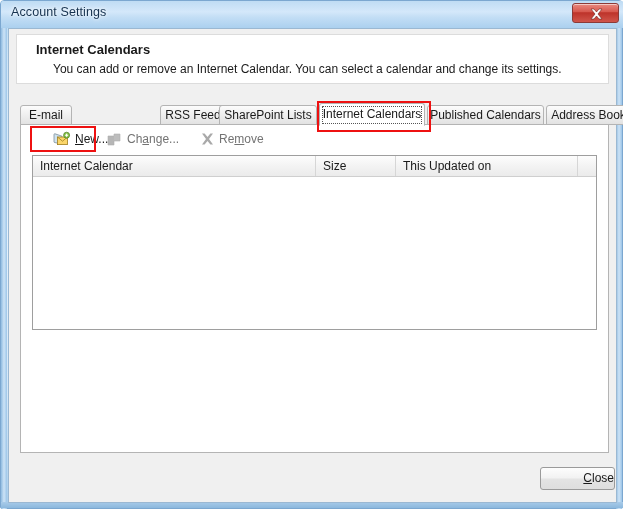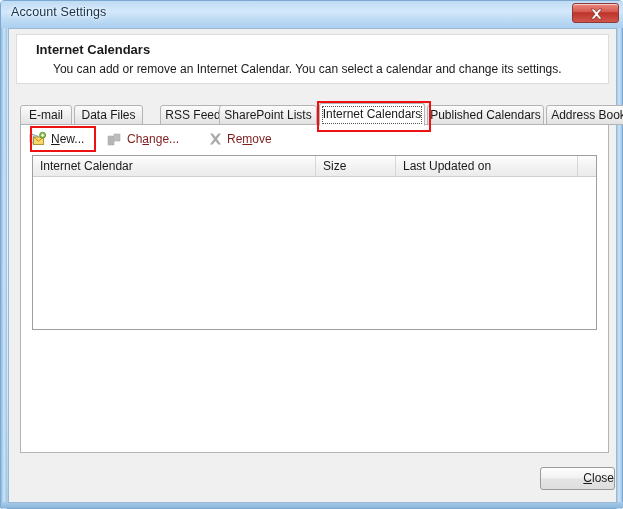--- a/index.html
+++ b/index.html
@@ -160,21 +160,21 @@
     top: 4px;
     height: 20px;
     display: flex;
     align-items: center;
     gap: 4px;
     font-size: 12px;
     color: #1a1a1a;
     white-space: nowrap;
     cursor: pointer;
   }
-  .tbtn.disabled { color: #7f1d1d; cursor: default; }
+  .tbtn.disabled { color: #737373; cursor: default; }
   .tbtn u { text-decoration: underline; }
   .new-annot {
     position: absolute;
     left: 9px; top: 1px;
     width: 66px; height: 26px;
     border: 2px solid #ee1111;
     box-sizing: border-box;
     pointer-events: none;
   }
 
@@ -259,23 +259,20 @@
 
     <div class="header-band">
       <div class="header-title">Internet Calendars</div>
       <div class="header-sub">You can add or remove an Internet Calendar. You can select a calendar and change its settings.</div>
     </div>
 
     <div class="tabstrip">
       <div class="tab" style="left:0px;width:52px;">
         <span>E-mail</span>
       </div>
-      <div class="tab" style="left:54px;width:69px;">
-        <span>Data Files</span>
-      </div>
       <div class="tab" style="left:140px;width:72px;">
         <span>RSS Feeds</span>
       </div>
       <div class="tab" style="left:199px;width:98px;">
         <span>SharePoint Lists</span>
       </div>
       <div class="tab selected" style="left:299px;width:106px;">
         <span>Internet Calendars</span>
         <span class="focus-dots"></span>
       </div>
@@ -285,54 +282,54 @@
       <div class="tab" style="left:526px;width:91px;">
         <span>Address Books</span>
       </div>
       <div class="tab-annot" style="left:297px;top:-2px;width:110px;height:27px;"></div>
     </div>
 
     <div class="tabpage">
 
       <div class="toolbar">
 
-        <div class="tbtn" style="left:8px;">
+        <div class="tbtn" style="left:32px;">
           <svg width="18" height="16" viewBox="0 0 18 16">
             <path d="M1,11 L1,3.5 C1,3 1.4,2.6 2,2.8 L9,5.2 L9,13 L2,11.6 C1.4,11.5 1,11.4 1,11 Z" fill="#cfe3ef" stroke="#7d8e99" stroke-width="0.8"></path>
             <rect x="4.5" y="6" width="10" height="7.6" fill="#fbd66a" stroke="#a07f20" stroke-width="0.8"></rect>
             <path d="M4.5,6 L9.5,10.2 L14.5,6" fill="none" stroke="#a07f20" stroke-width="0.8"></path>
             <circle cx="13.6" cy="4.2" r="3" fill="#8ac44a" stroke="#4c7a22" stroke-width="0.7"></circle>
             <path d="M12.1,4.2 L15.1,4.2 M13.6,2.7 L13.6,5.7" stroke="#ffffff" stroke-width="1.1"></path>
           </svg>
           <span><u>N</u><span>ew...</span></span>
         </div>
         <div class="new-annot"></div>
 
         <div class="tbtn disabled" style="left:86px;">
           <svg width="16" height="15" viewBox="0 0 16 15">
             <path d="M1,4 L7,4 L7,13 L1,13 Z" fill="#b6b6b6"></path>
             <path d="M7,2 L13,2 L13,9 L7,9 Z" fill="#bdbdbd"></path>
             <path d="M1,4 L7,4 L7,2 L13,2 L13,9 L7,9 L7,13 L1,13 Z" fill="none" stroke="#b0b0b0" stroke-width="0.6"></path>
           </svg>
           <span><span>Ch</span><u>a</u><span>nge...</span></span>
         </div>
 
-        <div class="tbtn disabled" style="left:187px;">
+        <div class="tbtn disabled" style="left:179px;">
           <svg width="15" height="14" viewBox="0 0 15 14">
             <path d="M2,1.5 L4.6,1.5 L7.5,5 L10.4,1.5 L13,1.5 L9,6.9 L13,12.5 L10.4,12.5 L7.5,9 L4.6,12.5 L2,12.5 L6,6.9 Z" fill="#a9a9a9"></path>
           </svg>
           <span><span>Re</span><u>m</u><span>ove</span></span>
         </div>
       </div>
 
       <div class="listview">
         <div class="lv-header">
           <div class="lv-col" style="left:0px;width:283px;">Internet Calendar</div>
           <div class="lv-col" style="left:283px;width:80px;">Size</div>
-          <div class="lv-col" style="left:363px;width:182px;">Last Updated on</div>
+          <div class="lv-col" style="left:363px;width:182px;">This Updated on</div>
           <div class="lv-col" style="left:545px;width:18px;border-right:none;"></div>
         </div>
         <div class="lv-body"></div>
       </div>
 
     </div>
 
     <div class="close-dialog-btn">
       <u>C</u><span>lose</span>
     </div>

